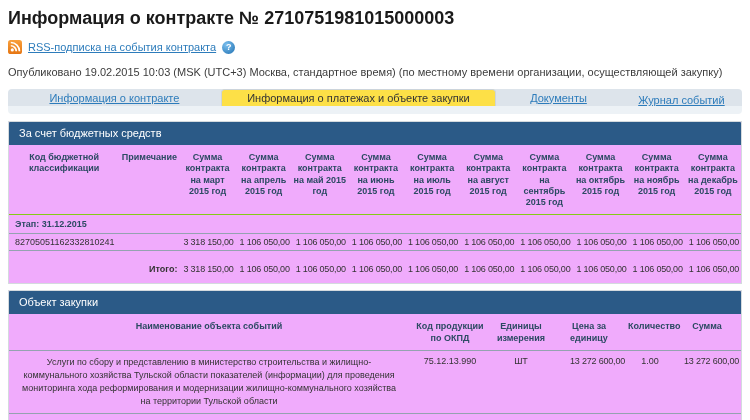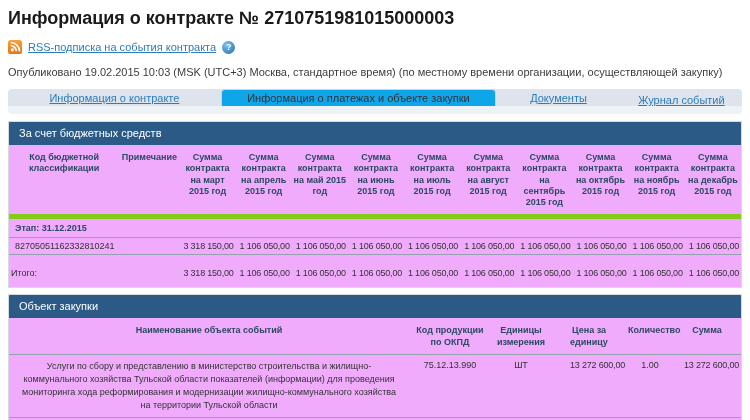--- a/index.html
+++ b/index.html
@@ -15,40 +15,40 @@
   .help-icon { width:13px; height:13px; border-radius:50%; flex:0 0 auto;
     background:radial-gradient(circle at 35% 30%, #7cc0ef, #1e6fb0);
     color:#fff; font-size:9px; font-weight:bold; line-height:13px; text-align:center; cursor:pointer; }
 
   .published { font-size:11px; color:#3c3c3c; margin-bottom:11px; }
 
   .tabs { border-radius:4px; overflow:hidden; margin-bottom:7px; }
   .tabs-row { display:flex; height:17px; background:#dde4eb; }
   .tab { display:flex; align-items:center; justify-content:center; font-size:11px; }
   .tab-contract { flex:0 0 29%; }
-  .tab-payments { flex:0 0 37.5%; background:#0ea5e9; border:1px solid #ccd4db; border-bottom:none;
+  .tab-payments { flex:0 0 37.5%; background:#fde047; border:1px solid #ccd4db; border-bottom:none;
       border-radius:4px 4px 0 0; color:#333; cursor:default; }
   .tab-documents { flex:0 0 17%; }
   .tab-journal { flex:1;align-items:flex-end; }
   .tabs-strip { height:8px; background:#edf2f6; }
 
   .panel { border:1px solid #d4dade; background:#f0abfc; margin-bottom:6px; }
   .panel-header { background:#2b5a87; color:#fff; font-size:11px; padding:5px 10px 6px 10px; border-radius:1px 1px 0 0; }
 
   table { width:100%; border-collapse:collapse; table-layout:fixed; }
   th { color:#2c4a63; font-weight:bold; font-size:9px; line-height:1.25;
        text-align:center; vertical-align:top; padding:7px 1px 6px 1px; }
   td { font-size:9px; padding:3px 2px; vertical-align:top; }
   .stage-row td { font-weight:bold; color:#2c4a63; text-align:left; padding:4px 6px;
-       border-top:5px solid #84cc16; border-bottom:1px solid #94a2b0; }
+       border-top:1px solid #84cc16; border-bottom:1px solid #94a2b0; }
   .data-row td { border-bottom:1px solid #94a2b0; }
   .cell-code { text-align:left; padding-left:6px; white-space:nowrap; }
   .num { text-align:right; white-space:nowrap; letter-spacing:-0.2px; }
   .totals-row td { padding-top:13px; padding-bottom:9px; }
-  .totals-label { font-weight:normal; white-space:nowrap; padding-right:2px; }
+  .totals-label { font-weight:bold; text-align:right; white-space:nowrap; padding-right:2px; }
 
   .obj-name { text-align:center; line-height:1.45; padding:5px 10px; }
   .obj-center { text-align:center; white-space:nowrap; padding-top:5px; }
   .obj-num { text-align:right; white-space:nowrap; letter-spacing:-0.2px; padding-top:5px; }
   .obj-data td { border-top:1px solid #94a2b0; border-bottom:1px solid #94a2b0; }
   .obj-totals td { padding-top:14px; padding-bottom:10px; }
 </style>
 </head>
 <body>
 

